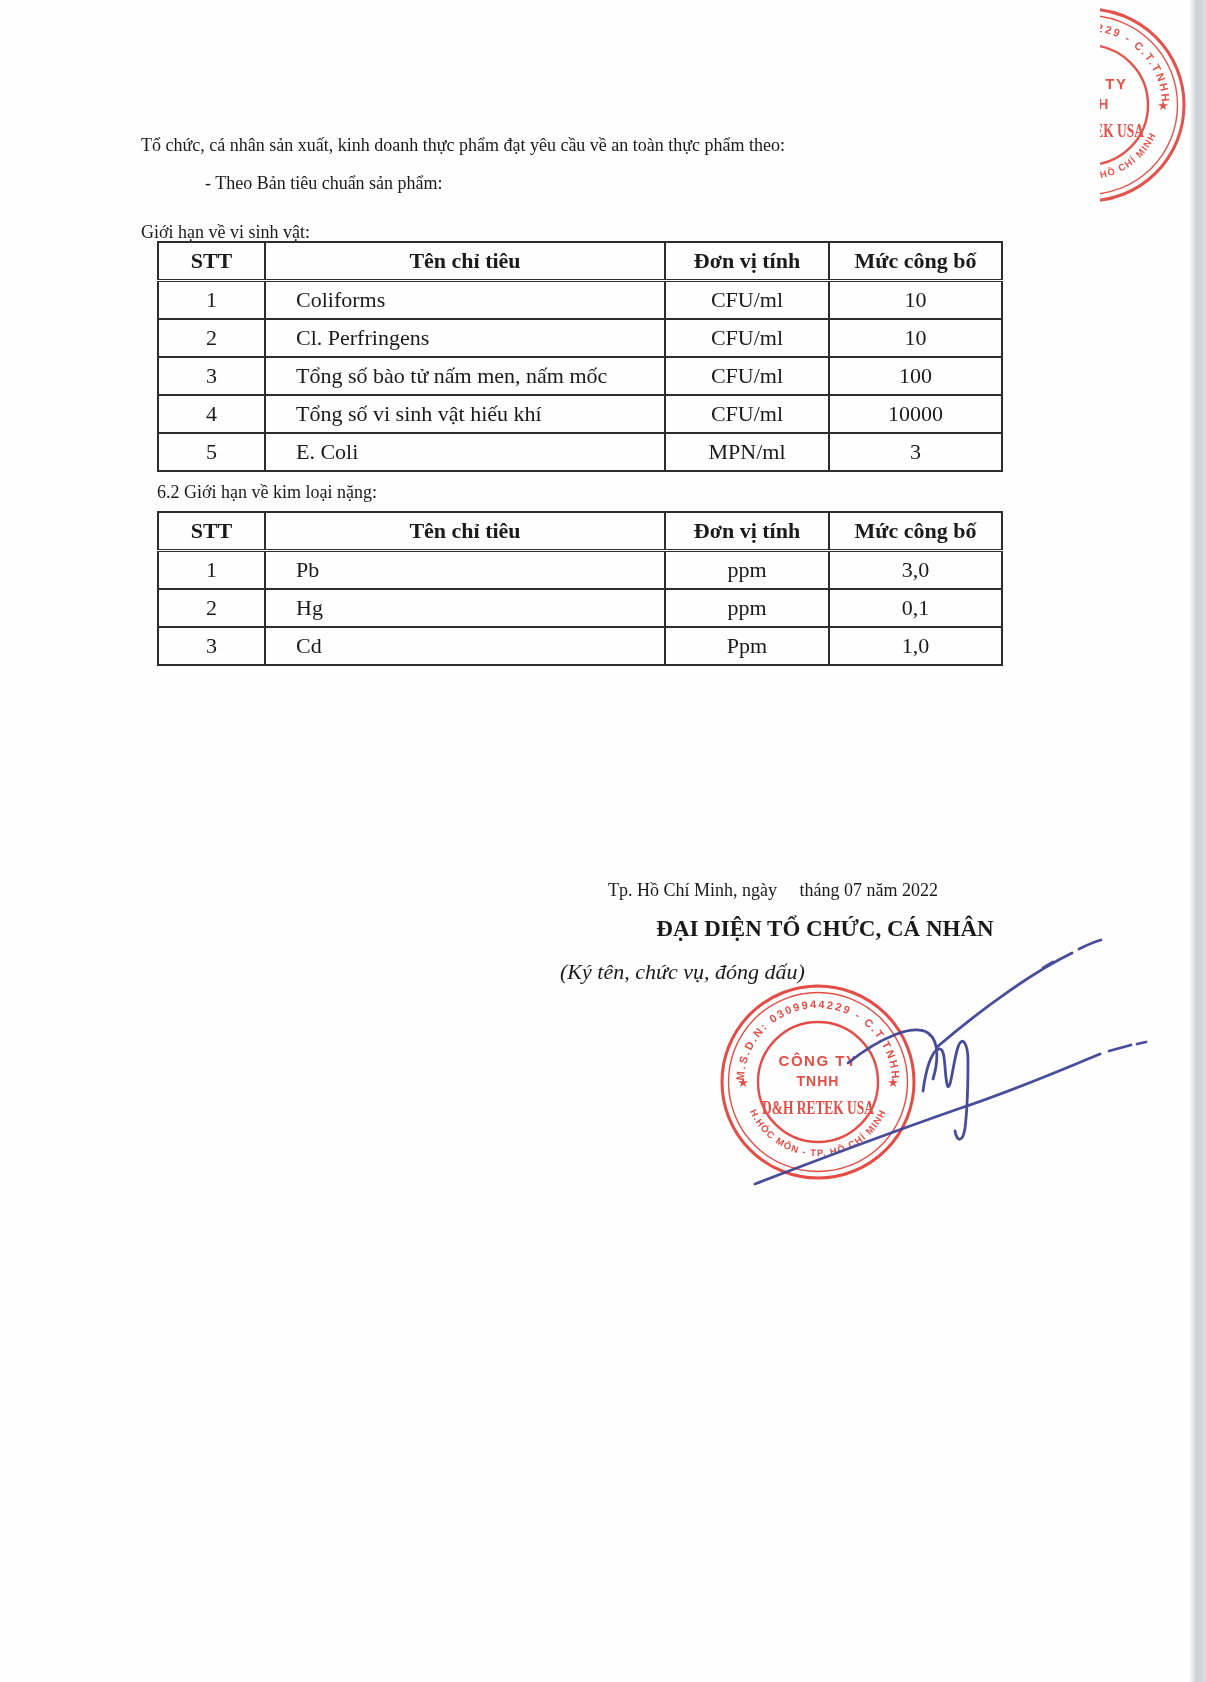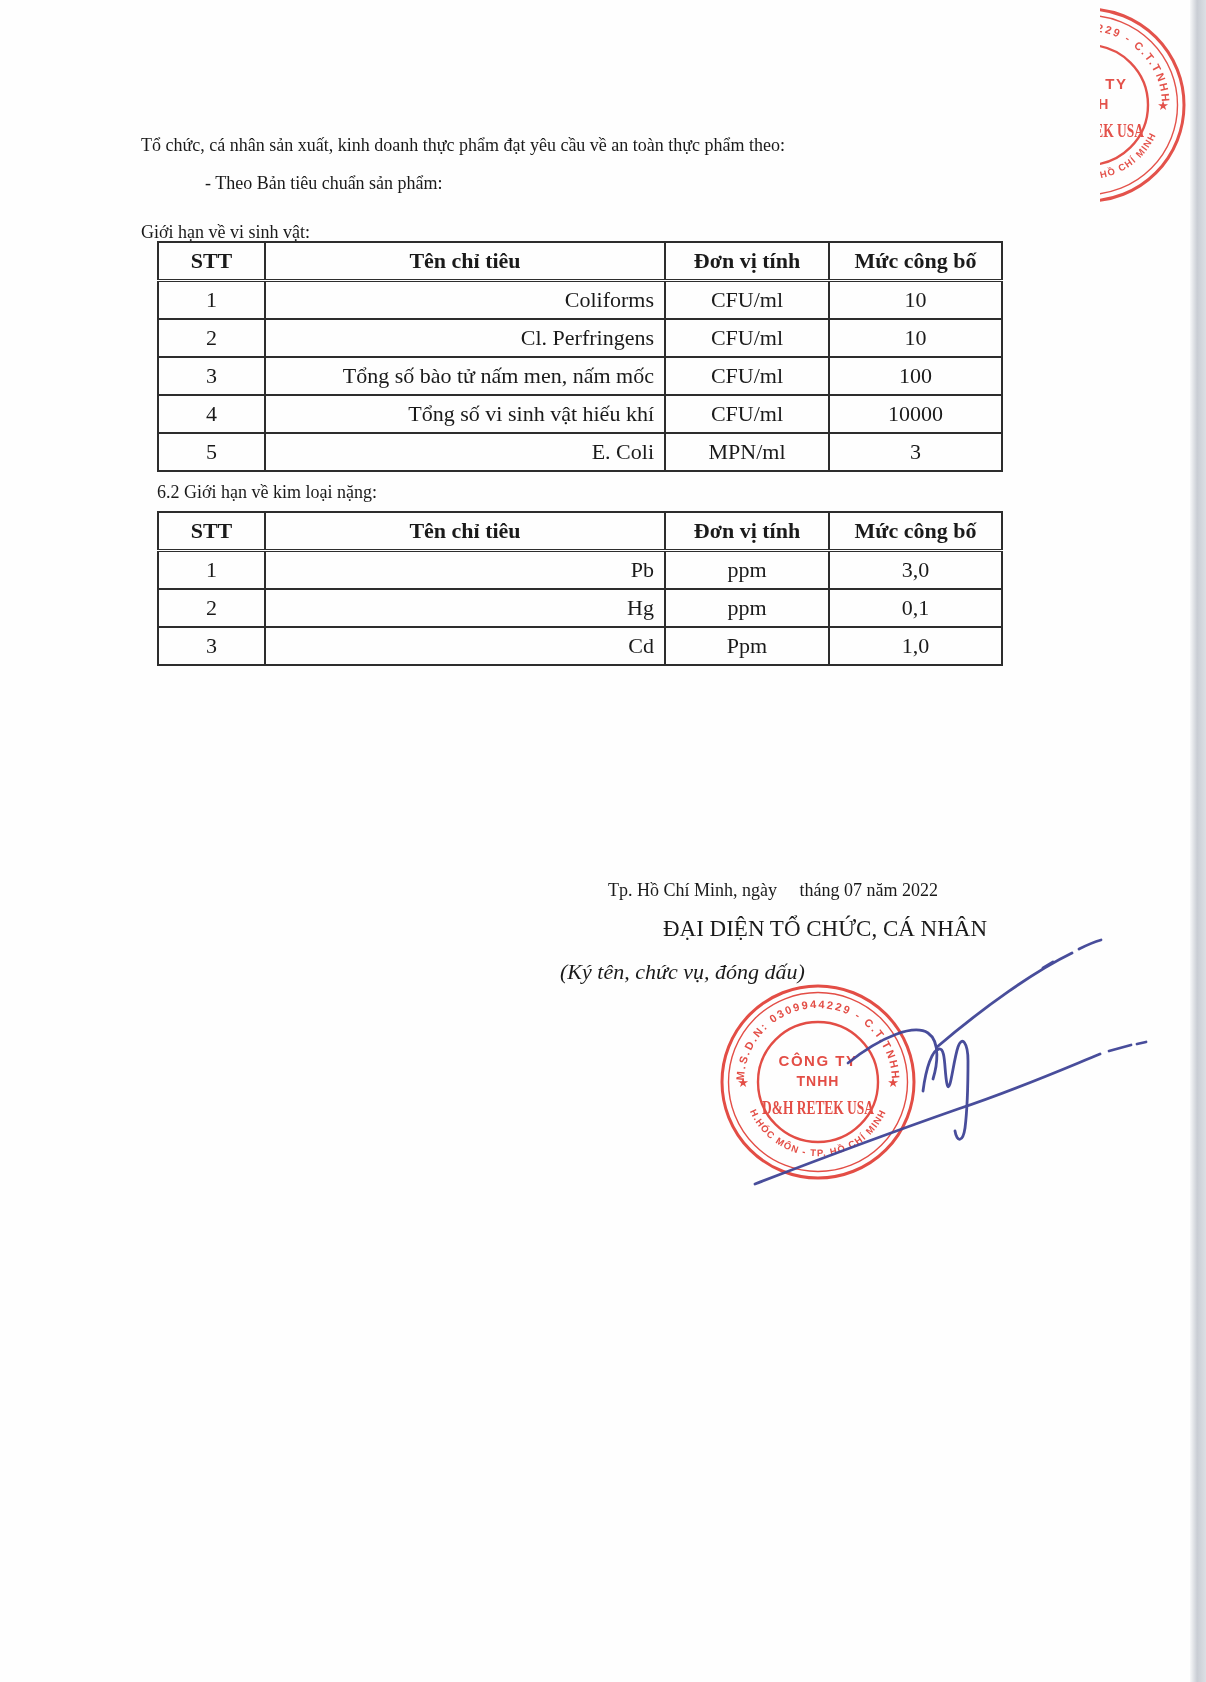--- a/index.html
+++ b/index.html
@@ -20,24 +20,24 @@
     position:absolute;left:141px;width:844px;border-collapse:collapse;
     table-layout:fixed;font-size:22px;margin-left:16px;
   }
   .t1{top:241px;}
   .t2{top:511px;}
   .doc-table th,.doc-table td{
     border:2px solid #2d2d2d;padding:0 10px;height:36px;
     text-align:center;vertical-align:middle;font-weight:normal;
   }
   .doc-table th{font-weight:bold;border-bottom:3px double #2d2d2d;}
-  .doc-table td.name{text-align:right;padding-left:14px;}
+  .doc-table td.name{text-align:left;padding-left:30px;}
   .commit{left:141px;top:716px;width:846px;text-align:justify;line-height:29px;}
   .date-line{left:608px;top:876px;white-space:pre-wrap;}
-  .signer-title{left:560px;top:915px;width:530px;text-align:center;font-weight:normal;font-size:23px;}
+  .signer-title{left:560px;top:915px;width:530px;text-align:center;font-weight:bold;font-size:23px;}
   .signer-note{left:560px;top:958px;width:530px;text-align:left;font-style:italic;font-size:22px;}
   .stamp-wrap{position:absolute;left:718px;top:982px;width:200px;height:200px;opacity:.93;}
   .corner-stamp-wrap{
     position:absolute;left:988px;top:5px;width:200px;height:200px;opacity:.9;
     clip-path:inset(-4px 0px -4px 112px);
   }
   .sig-overlay{position:absolute;left:0;top:0;pointer-events:none;}
   .stamp-sans{font-family:"Liberation Sans",sans-serif;}
   .stamp-serif{font-family:"Liberation Serif",serif;}
 </style>

